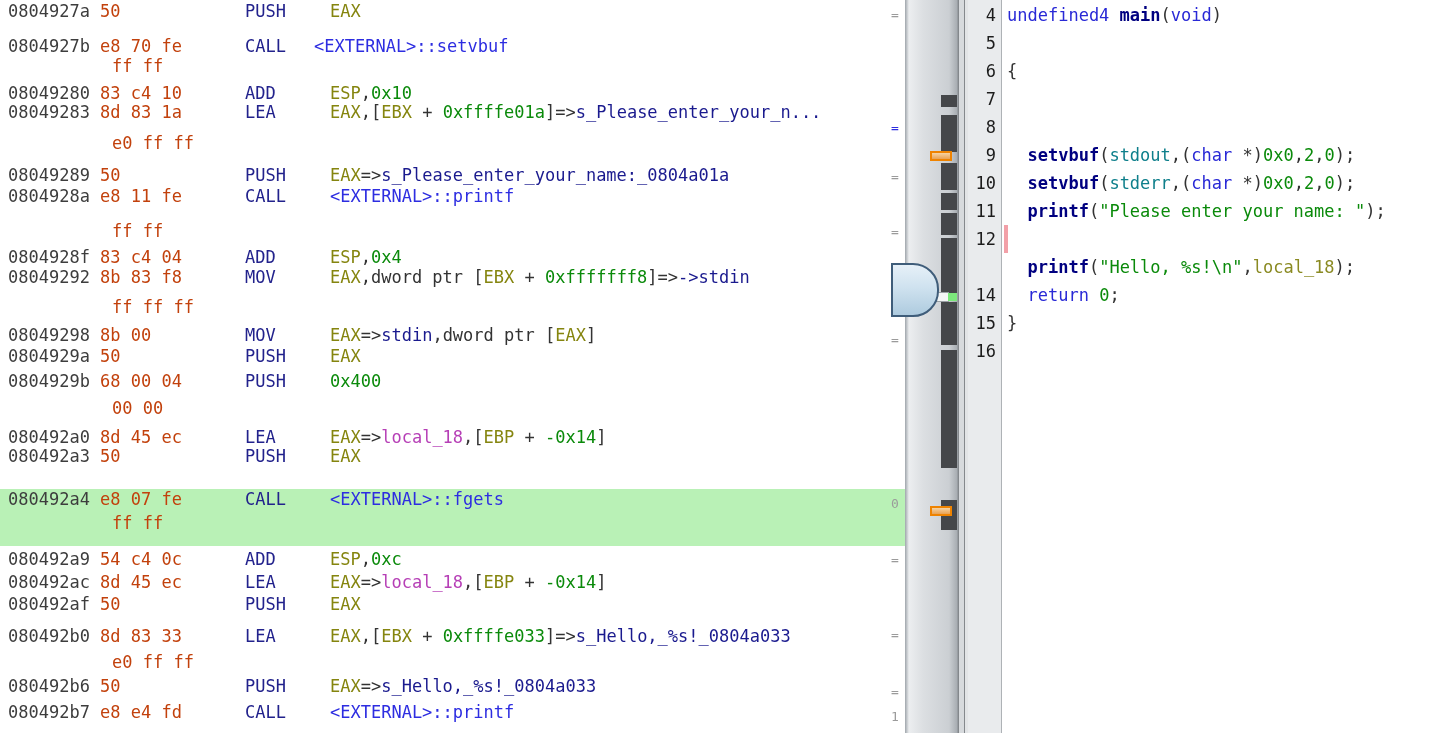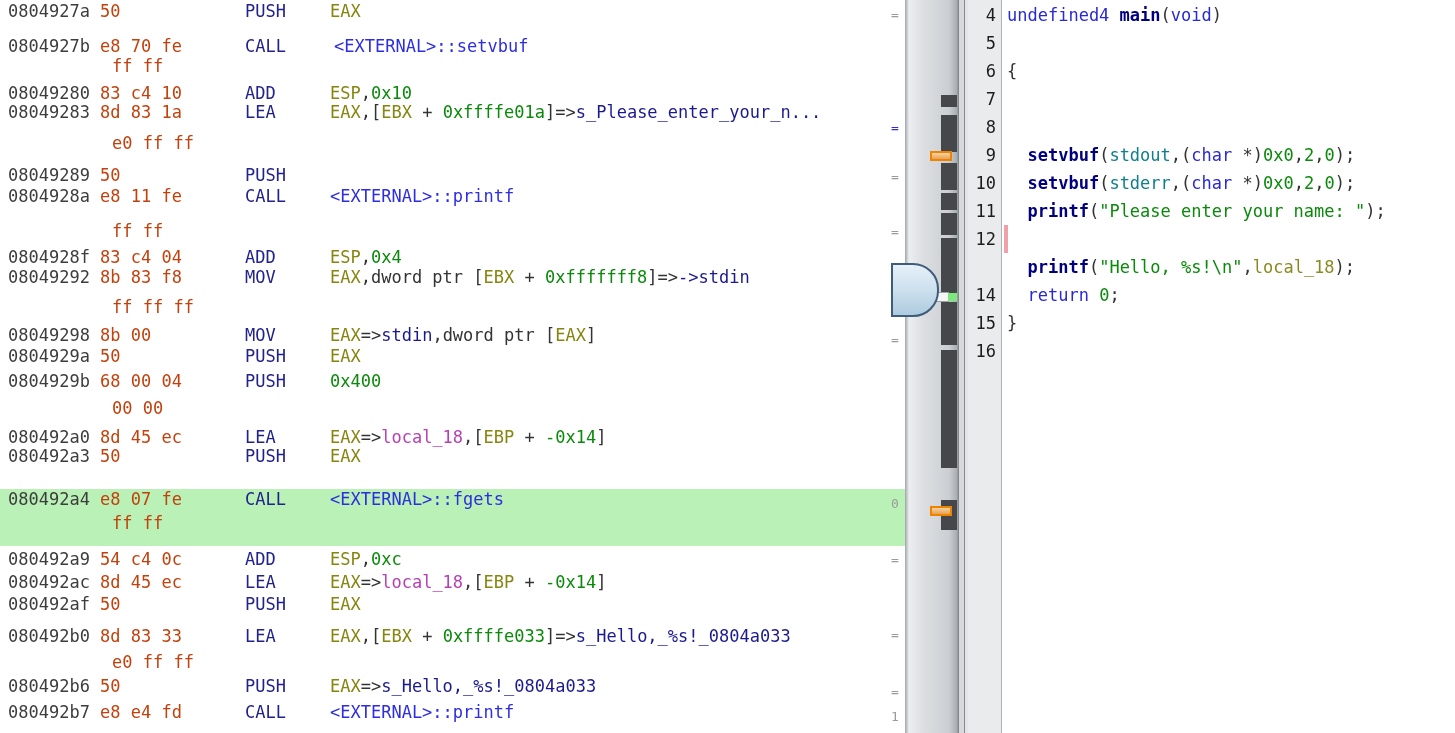--- a/index.html
+++ b/index.html
@@ -55,26 +55,26 @@
   .d-pl{color:#333333;}
 </style>
 </head>
 <body>
 
 <div id="root">
   <div id="listing">
     <div id="listing-green" style="top: 489px; height: 57px;"></div>
 
   <div class="lrow" style="top: 2px;"><span class="bytes" style="left: 100px;">50</span><span class="addr" style="left: 8px;">0804927a</span><span class="mn" style="left: 245px;">PUSH</span><span class="ops" style="left: 330px;"><i class="c-reg">EAX</i></span></div>
-      <div class="lrow" style="top: 37px;"><span class="bytes" style="left: 100px;">e8 70 fe</span><span class="addr" style="left: 8px;">0804927b</span><span class="mn" style="left: 245px;">CALL</span><span class="ops" style="left: 334px;"><i class="c-ext">&lt;EXTERNAL&gt;::setvbuf</i></span></div>
+      <div class="lrow" style="top: 37px;"><span class="bytes" style="left: 100px;">e8 70 fe</span><span class="addr" style="left: 8px;">0804927b</span><span class="mn" style="left: 245px;">CALL</span><span class="ops" style="left: 314px;"><i class="c-ext">&lt;EXTERNAL&gt;::setvbuf</i></span></div>
       <div class="lrow" style="top: 57px;"><span class="bytes" style="left: 112px;">ff ff</span></div>
       <div class="lrow" style="top: 84px;"><span class="bytes" style="left: 100px;">83 c4 10</span><span class="addr" style="left: 8px;">08049280</span><span class="mn" style="left: 245px;">ADD</span><span class="ops" style="left: 330px;"><i class="c-reg">ESP</i><i class="c-pl">,</i><i class="c-num">0x10</i></span></div>
       <div class="lrow" style="top: 103px;"><span class="bytes" style="left: 100px;">8d 83 1a</span><span class="addr" style="left: 8px;">08049283</span><span class="mn" style="left: 245px;">LEA</span><span class="ops" style="left: 330px;"><i class="c-reg">EAX</i><i class="c-pl">,[</i><i class="c-reg">EBX</i><i class="c-pl"> + </i><i class="c-num">0xffffe01a</i><i class="c-pl">]=&gt;</i><i class="c-lbl">s_Please_enter_your_n...</i></span></div>
       <div class="lrow" style="top: 134px;"><span class="bytes" style="left: 112px;">e0 ff ff</span></div>
-      <div class="lrow" style="top: 166px;"><span class="bytes" style="left: 100px;">50</span><span class="addr" style="left: 8px;">08049289</span><span class="mn" style="left: 245px;">PUSH</span></div>
+      <div class="lrow" style="top: 166px;"><span class="bytes" style="left: 100px;">50</span><span class="addr" style="left: 8px;">08049289</span><span class="mn" style="left: 245px;">PUSH</span><span class="ops" style="left: 330px;"><i class="c-reg">EAX</i><i class="c-pl">=&gt;</i><i class="c-lbl">s_Please_enter_your_name:_0804a01a</i></span></div>
       <div class="lrow" style="top: 187px;"><span class="bytes" style="left: 100px;">e8 11 fe</span><span class="addr" style="left: 8px;">0804928a</span><span class="mn" style="left: 245px;">CALL</span><span class="ops" style="left: 330px;"><i class="c-ext">&lt;EXTERNAL&gt;::printf</i></span></div>
       <div class="lrow" style="top: 222px;"><span class="bytes" style="left: 112px;">ff ff</span></div>
       <div class="lrow" style="top: 248px;"><span class="bytes" style="left: 100px;">83 c4 04</span><span class="addr" style="left: 8px;">0804928f</span><span class="mn" style="left: 245px;">ADD</span><span class="ops" style="left: 330px;"><i class="c-reg">ESP</i><i class="c-pl">,</i><i class="c-num">0x4</i></span></div>
       <div class="lrow" style="top: 268px;"><span class="bytes" style="left: 100px;">8b 83 f8</span><span class="addr" style="left: 8px;">08049292</span><span class="mn" style="left: 245px;">MOV</span><span class="ops" style="left: 330px;"><i class="c-reg">EAX</i><i class="c-pl">,dword ptr [</i><i class="c-reg">EBX</i><i class="c-pl"> + </i><i class="c-num">0xfffffff8</i><i class="c-pl">]=&gt;</i><i class="c-lbl">-&gt;stdin</i></span></div>
       <div class="lrow" style="top: 298px;"><span class="bytes" style="left: 112px;">ff ff ff</span></div>
       <div class="lrow" style="top: 326px;"><span class="bytes" style="left: 100px;">8b 00</span><span class="addr" style="left: 8px;">08049298</span><span class="mn" style="left: 245px;">MOV</span><span class="ops" style="left: 330px;"><i class="c-reg">EAX</i><i class="c-pl">=&gt;</i><i class="c-lbl">stdin</i><i class="c-pl">,dword ptr [</i><i class="c-reg">EAX</i><i class="c-pl">]</i></span></div>
       <div class="lrow" style="top: 347px;"><span class="bytes" style="left: 100px;">50</span><span class="addr" style="left: 8px;">0804929a</span><span class="mn" style="left: 245px;">PUSH</span><span class="ops" style="left: 330px;"><i class="c-reg">EAX</i></span></div>
       <div class="lrow" style="top: 372px;"><span class="bytes" style="left: 100px;">68 00 04</span><span class="addr" style="left: 8px;">0804929b</span><span class="mn" style="left: 245px;">PUSH</span><span class="ops" style="left: 330px;"><i class="c-num">0x400</i></span></div>
       <div class="lrow" style="top: 399px;"><span class="bytes" style="left: 112px;">00 00</span></div>
       <div class="lrow" style="top: 428px;"><span class="bytes" style="left: 100px;">8d 45 ec</span><span class="addr" style="left: 8px;">080492a0</span><span class="mn" style="left: 245px;">LEA</span><span class="ops" style="left: 330px;"><i class="c-reg">EAX</i><i class="c-pl">=&gt;</i><i class="c-var">local_18</i><i class="c-pl">,[</i><i class="c-reg">EBP</i><i class="c-pl"> + </i><i class="c-num">-0x14</i><i class="c-pl">]</i></span></div>

